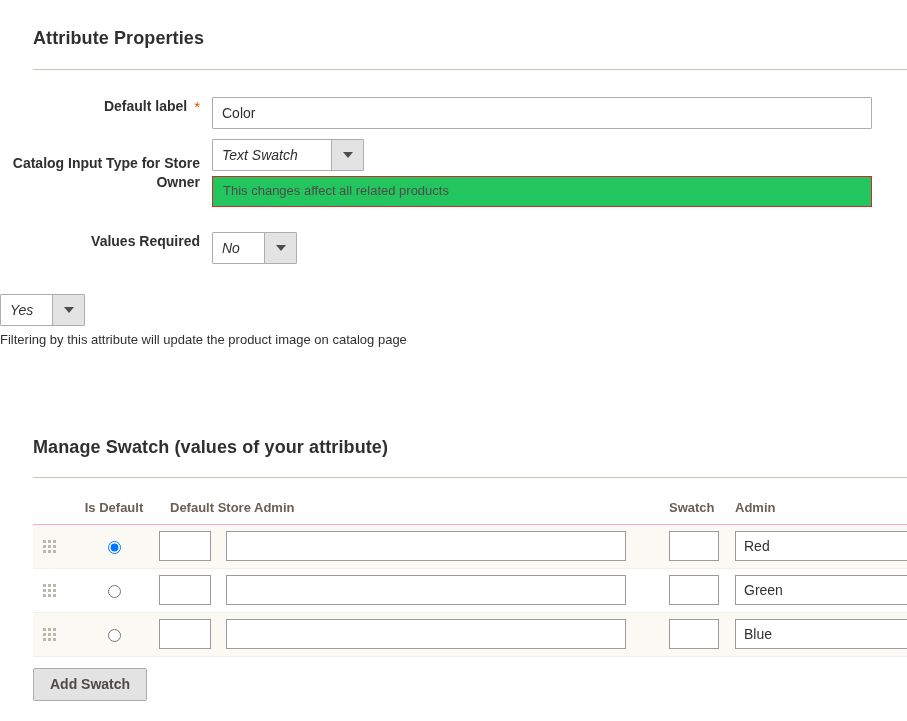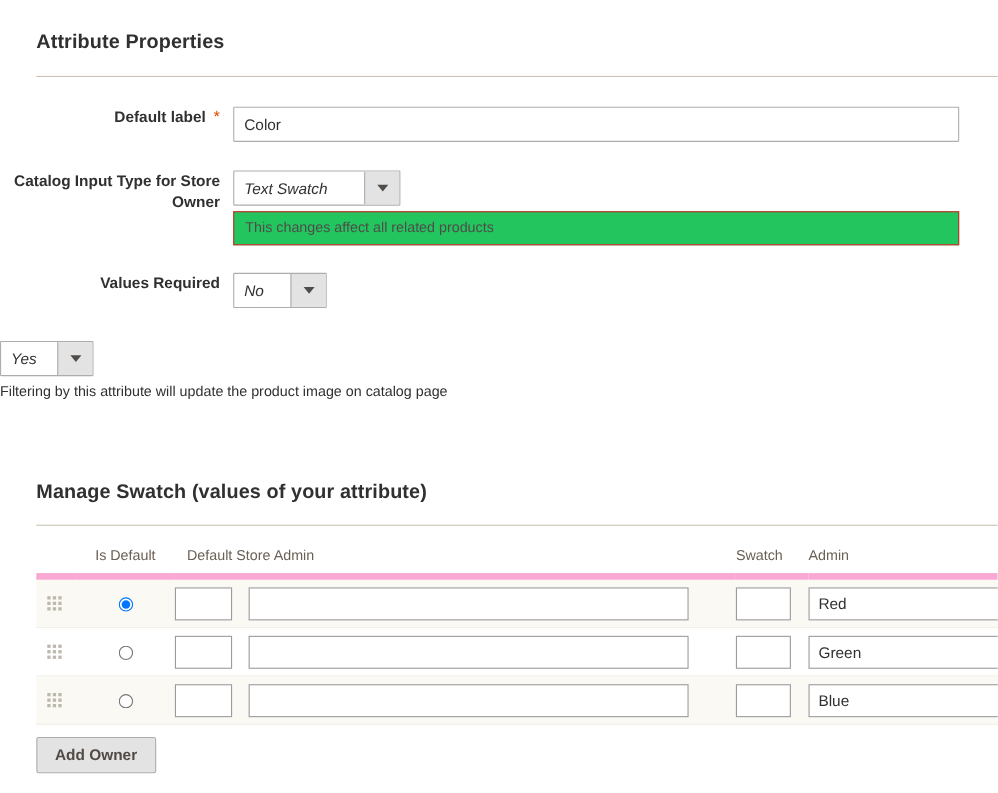--- a/index.html
+++ b/index.html
@@ -154,26 +154,26 @@
   }
 
   
   .swatch-table {
     border-collapse: collapse;
     width: 100%;
     table-layout: fixed;
   }
   .swatch-table th {
     font-size: 13px;
-    font-weight: normal;
+    font-weight: bold;
     color: #6b6055;
     text-align: left;
     padding: 0 0 9px 0;
     vertical-align: bottom;
-    border-bottom: 6px solid #f9a8d4;
+    border-bottom: 1px solid #f9a8d4;
     white-space: nowrap;
   }
   .swatch-table td {
     padding: 0;
     vertical-align: middle;
     border-bottom: 1px solid #f2efe9;
   }
   .swatch-table tr.alt td {
     background: #faf9f4;
   }
@@ -303,21 +303,21 @@
     <div class="field-row" style="margin-top:27px; margin-left:-33px; width:907px;">
       <div class="field-label">
         <span>Default label</span>
         <span class="req-star">*</span>
       </div>
       <div class="field-control">
         <input class="text-input wide" type="text" value="Color" style="">
       </div>
     </div>
 
-    <div class="field-row" style="margin-top:26px; margin-left:-33px; width:907px;">
+    <div class="field-row" style="margin-top:10px; margin-left:-33px; width:907px;align-items:center;">
       <div class="field-label" style="display:block; text-align:right;">
         <span>Catalog Input Type for Store Owner</span>
       </div>
       <div class="field-control">
         <div class="select w-input-type">
           <span class="select-value">Text Swatch</span>
           <span class="select-arrow">
             <span class="arrow-glyph"></span>
           </span>
         </div>
@@ -461,17 +461,17 @@
           </td>
           <td>
             <input class="admin-input" type="text" value="Blue" style="">
           </td>
         </tr>
 
       </tbody>
     </table>
 
     <div style="margin-top:11px;">
-      <button class="btn">Add Owner</button>
+      <button class="btn">Add Swatch</button>
     </div>
   </div>
 
 </div>
 
 </body></html>

